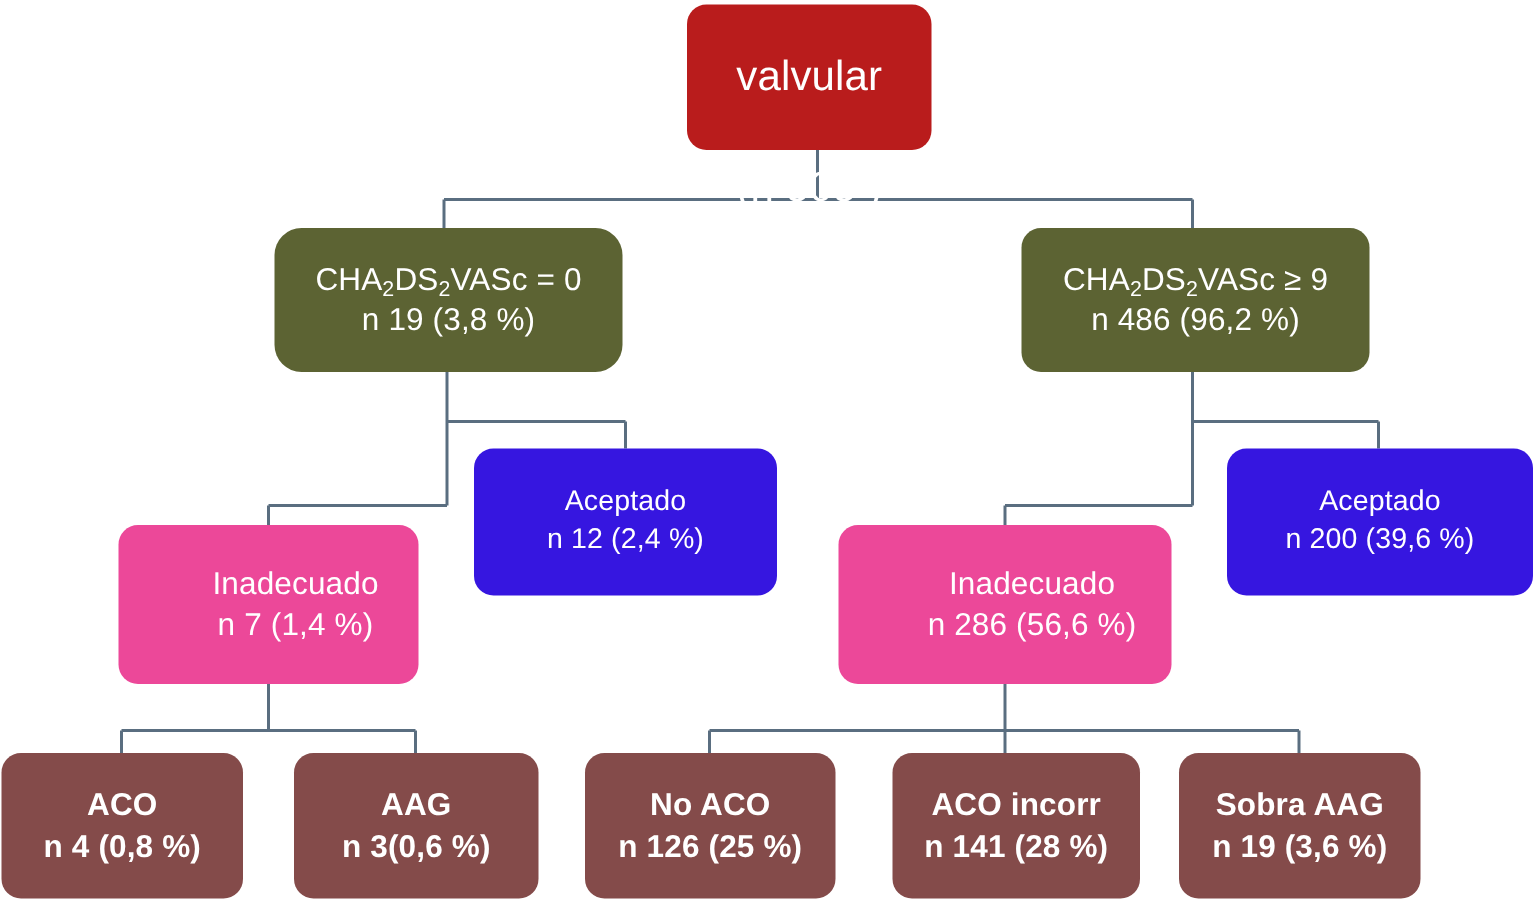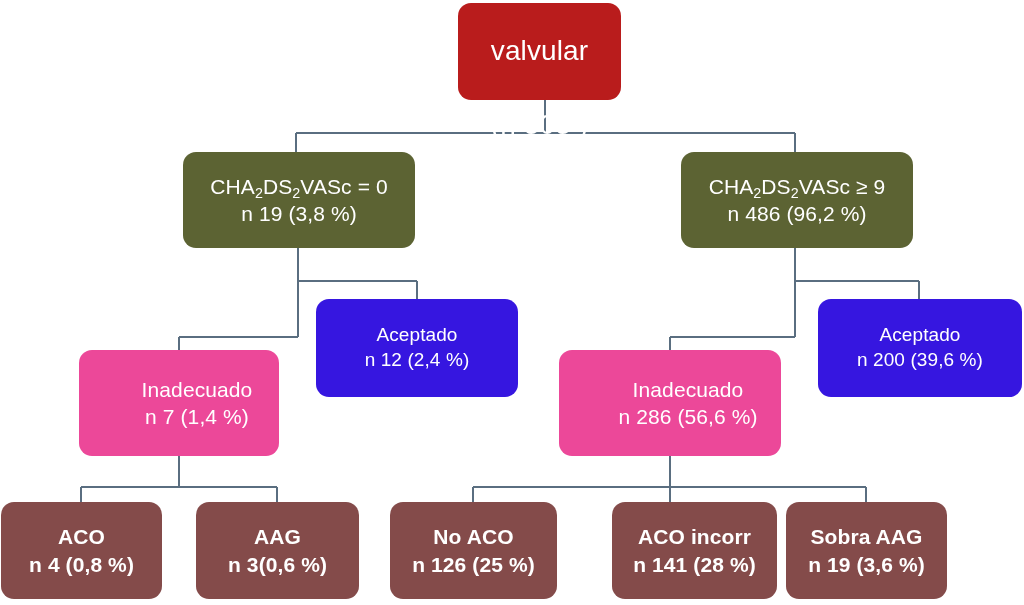--- a/index.html
+++ b/index.html
@@ -91,21 +91,21 @@
       <path d="M866,487 L866,502"></path>
     </g>
   </svg>
 
   <div class="node n-root" style="left:458px; top:3px; width:163px; height:97px;">
     <span class="ln">FA no</span>
     <span class="ln">valvular</span>
     <span class="ln">(n 505 )</span>
   </div>
 
-  <div class="node n-green" style="left:183px; top:152px; width:232px; height:96px;">
+  <div class="node n-green" style="left:183px; top:152px; width:232px; height:96px;border-radius:18px;">
     <span class="ln"><span>CHA</span><sub>2</sub><span>DS</span><sub>2</sub><span>VASc = 0</span></span>
     <span class="ln">n 19 (3,8 %)</span>
   </div>
 
   <div class="node n-green" style="left:681px; top:152px; width:232px; height:96px;">
     <span class="ln"><span>CHA</span><sub>2</sub><span>DS</span><sub>2</sub><span>VASc ≥ 9</span></span>
     <span class="ln">n 486 (96,2 %)</span>
   </div>
 
   <div class="node n-blue" style="left:316px; top:299px; width:202px; height:98px;">
@@ -136,21 +136,21 @@
   <div class="node n-brown" style="left:196px; top:502px; width:163px; height:97px;">
     <span class="ln">AAG</span>
     <span class="ln">n 3(0,6 %)</span>
   </div>
 
   <div class="node n-brown" style="left:390px; top:502px; width:167px; height:97px;">
     <span class="ln">No ACO</span>
     <span class="ln">n 126 (25 %)</span>
   </div>
 
-  <div class="node n-brown" style="left:612px; top:502px; width:165px; height:97px;">
+  <div class="node n-brown" style="left:595px; top:502px; width:165px; height:97px;">
     <span class="ln">ACO incorr</span>
     <span class="ln">n 141 (28 %)</span>
   </div>
 
   <div class="node n-brown" style="left:786px; top:502px; width:161px; height:97px;">
     <span class="ln">Sobra AAG</span>
     <span class="ln">n 19 (3,6 %)</span>
   </div>
 
 </div>

